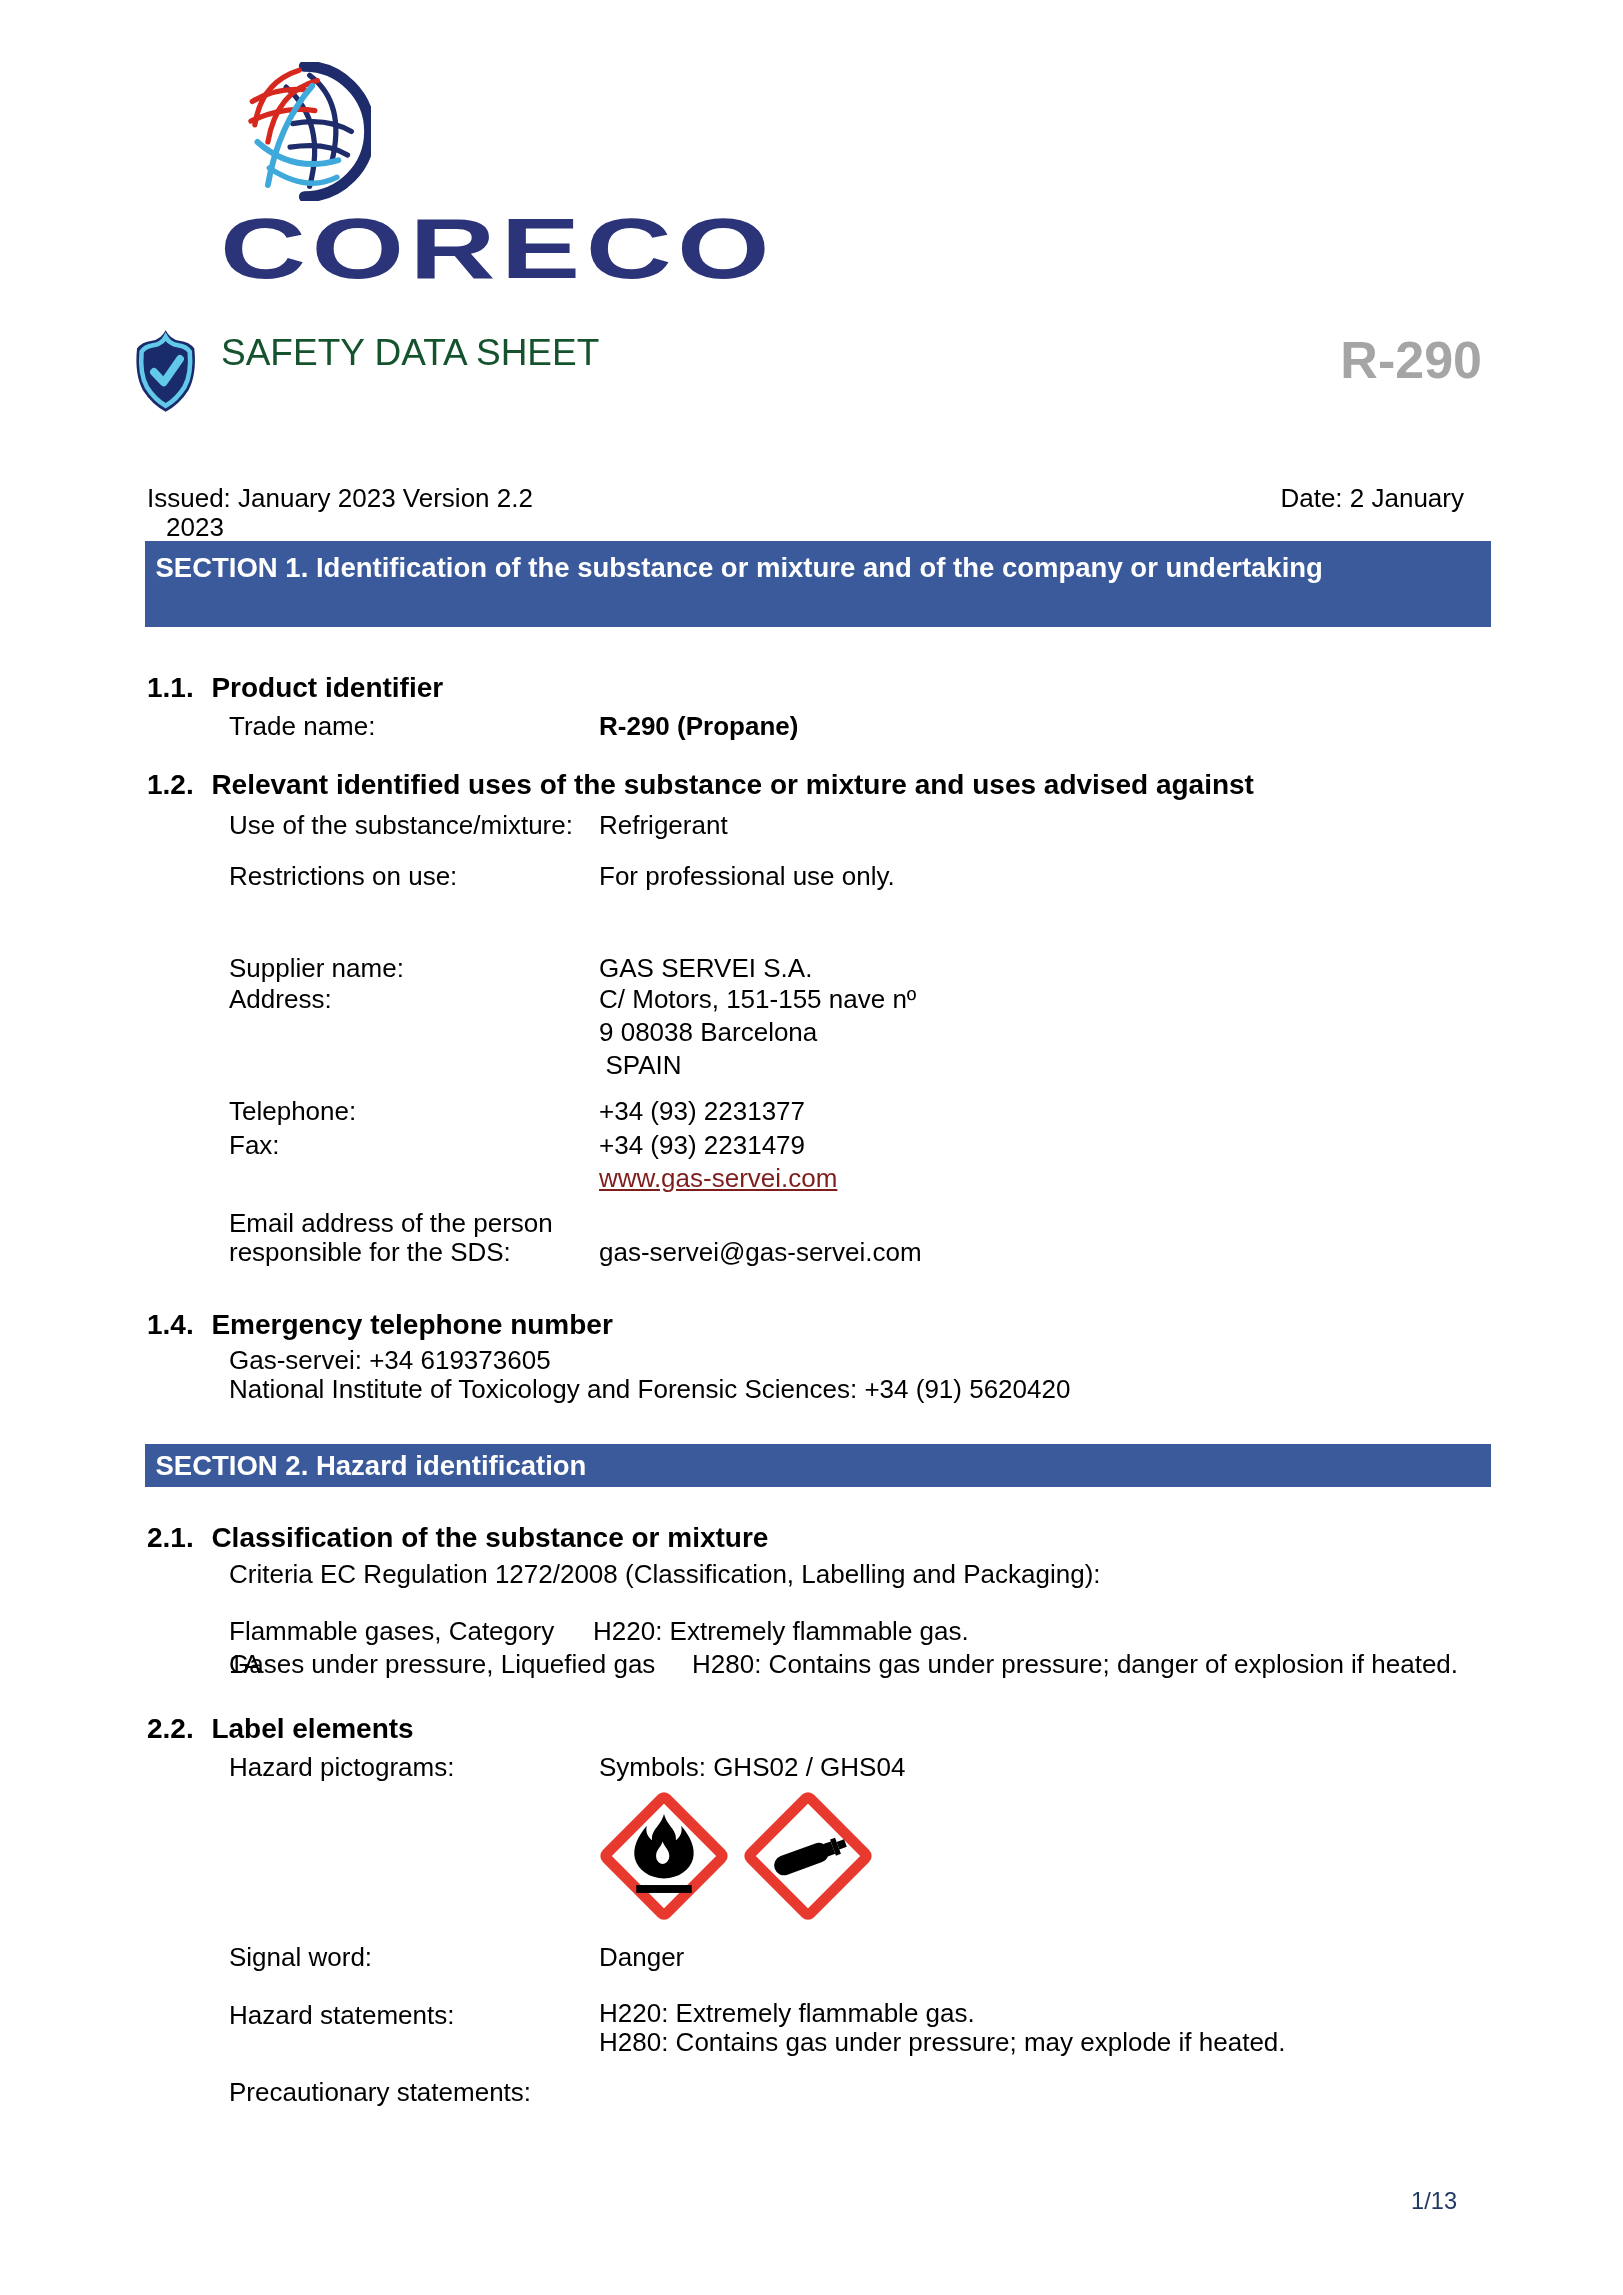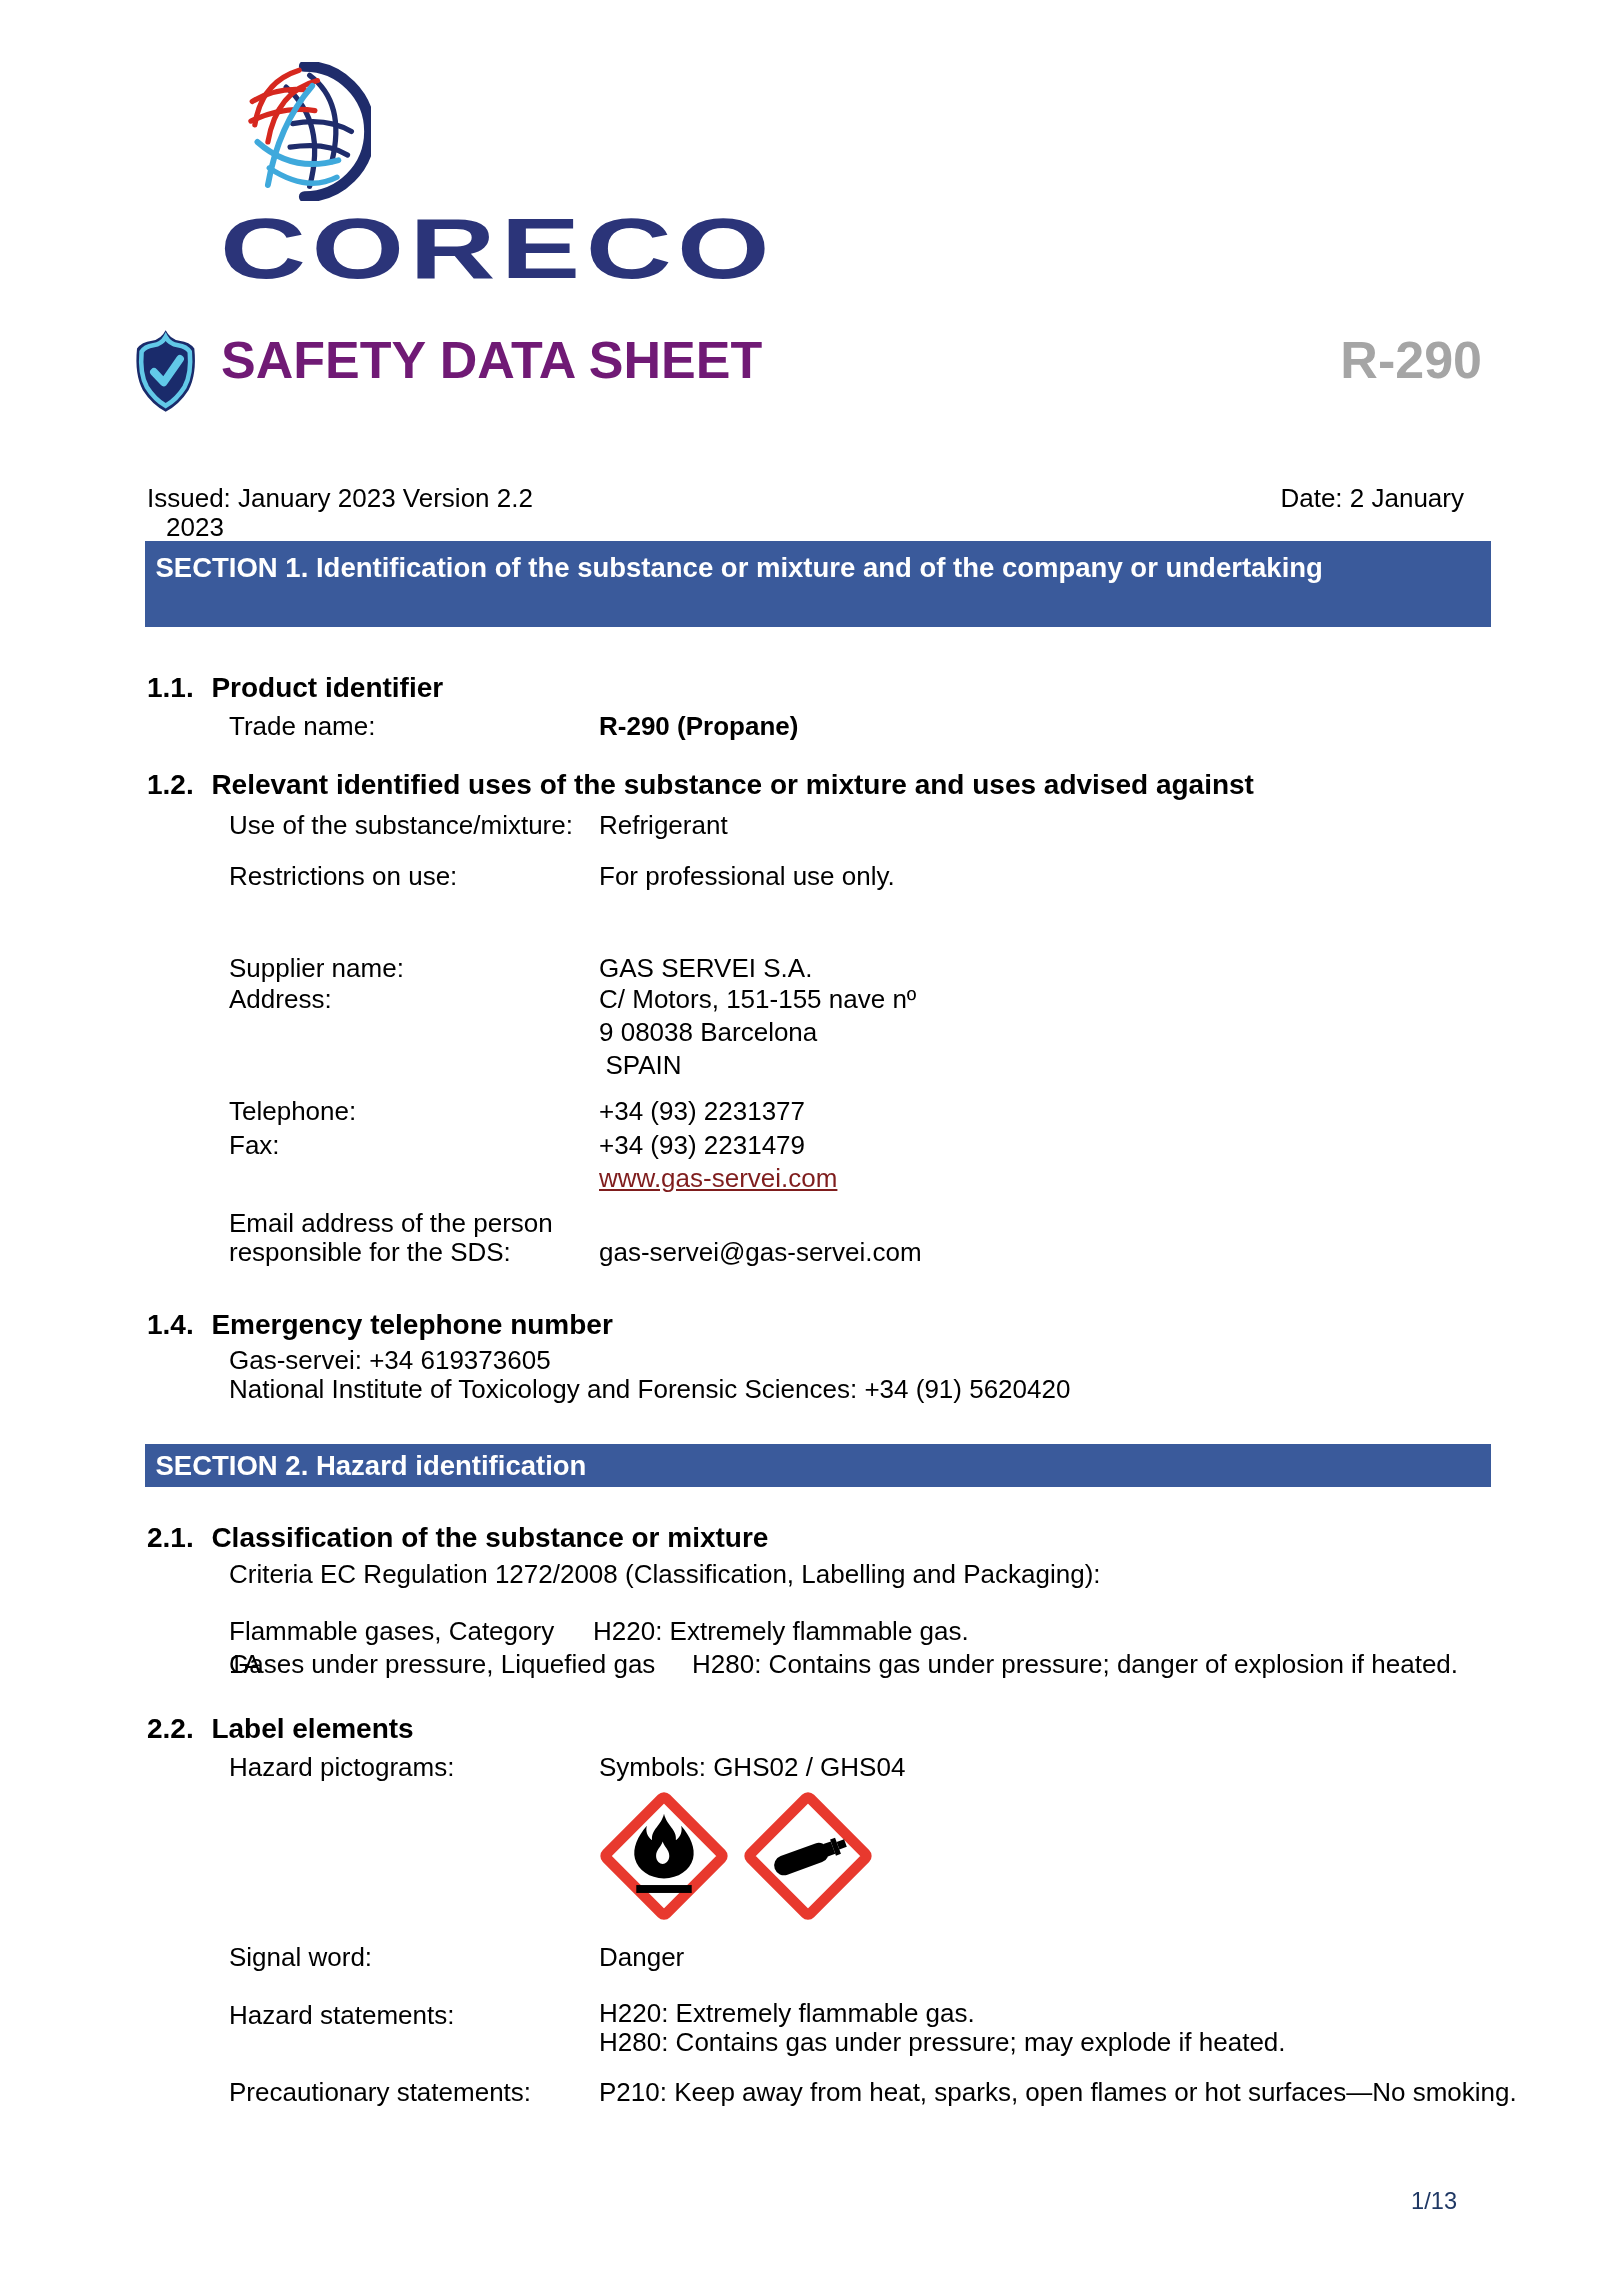--- a/index.html
+++ b/index.html
@@ -7,21 +7,21 @@
   .page {
     position:relative; width:1624px; height:2295px; background:#ffffff;
     font-family:"Liberation Sans", sans-serif; color:#000; overflow:hidden;
   }
   .abs { position:absolute; }
   .body-text { font-size:26px; line-height:1.25; color:#000; }
   .brand-text {
     font-size:85px; font-weight:bold; color:#2B3479; letter-spacing:3.9px;
     transform:scaleX(1.40); transform-origin:left top; line-height:1; white-space:nowrap;
   }
-  .doc-title { font-size:52px; font-weight:bold; color:#701a75; white-space:nowrap; line-height:1; }
+  .doc-title { font-size:37px; font-weight:normal; color:#14532d; white-space:nowrap; line-height:1; }
   .product-code { font-size:52px; font-weight:bold; color:#A5A5A5; line-height:1; }
   .banner {
     background:#3A5A9B; color:#ffffff; font-weight:bold; font-size:27.5px;
     width:1346px; padding-left:10.5px; white-space:nowrap;
   }
   .banner-tall { height:86px; padding-top:10.5px; }
   .banner-short { height:43px; line-height:43px; }
   .sec-heading { font-size:28px; font-weight:bold; white-space:nowrap; line-height:1.15; }
   .sec-heading .num { display:inline-block; margin-right:17.7px; }
   .row { display:flex; align-items:flex-start; }
@@ -178,19 +178,18 @@
   <div class="abs row body-text" style="top:1999px; left:229px;">
     <div class="label">Hazard statements:</div>
     <div class="value tightlines">
       <div>H220: Extremely flammable gas.</div>
       <div>H280: Contains gas under pressure; may explode if heated.</div>
     </div>
   </div>
 
   <div class="abs row body-text" style="top:2076px; left:229px;">
     <div class="label">Precautionary statements:</div>
-    <div class="value">P210: Keep away from heat, sparks, open flames or hot surfaces—No smoking.</div>
   </div>
 
   <div class="abs footer-page" style="top:2190px; right:167px;">1/13</div>
 
 </div>
 
 
 </body></html>

